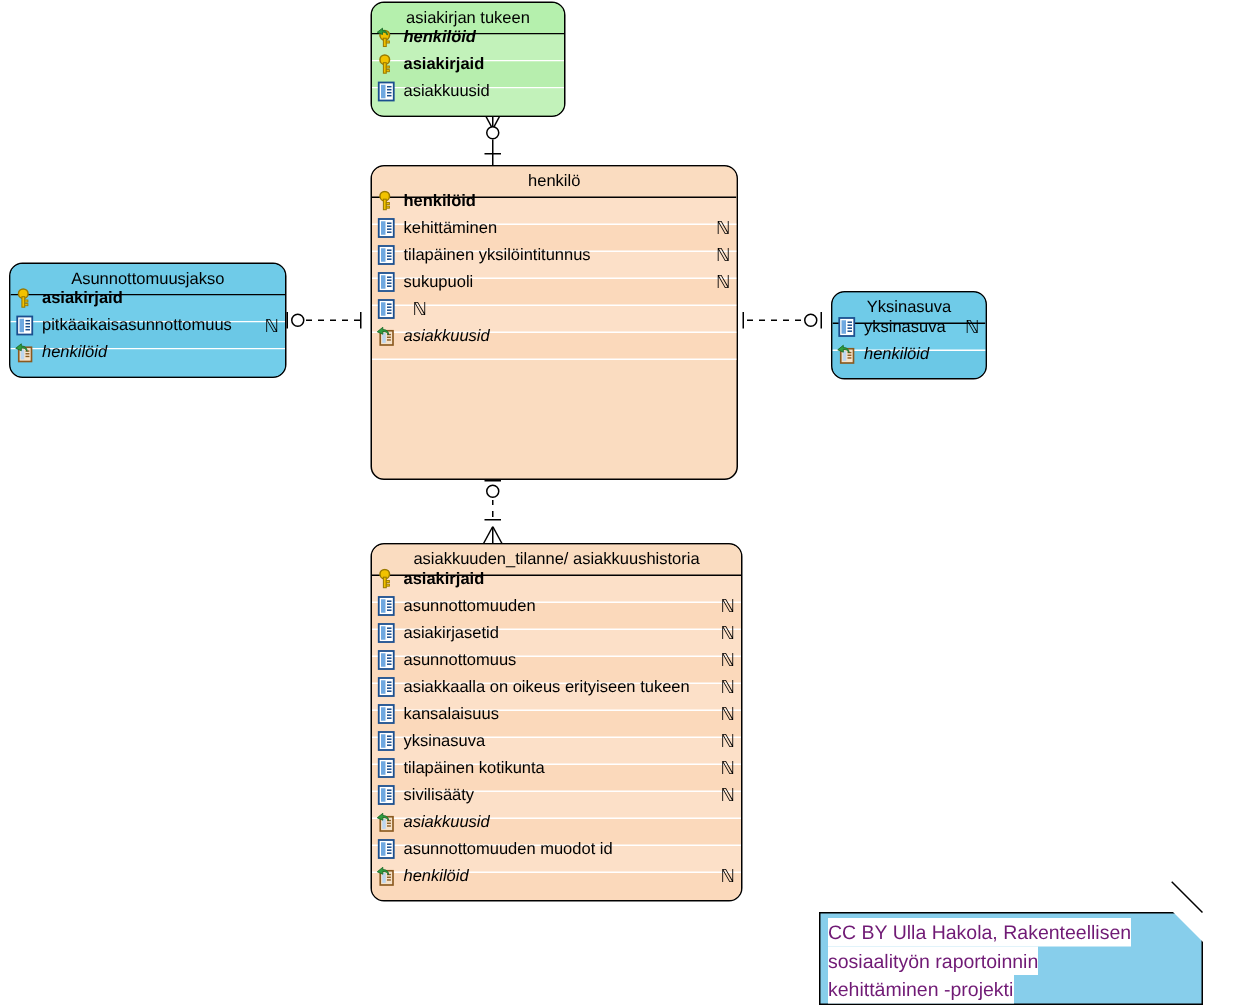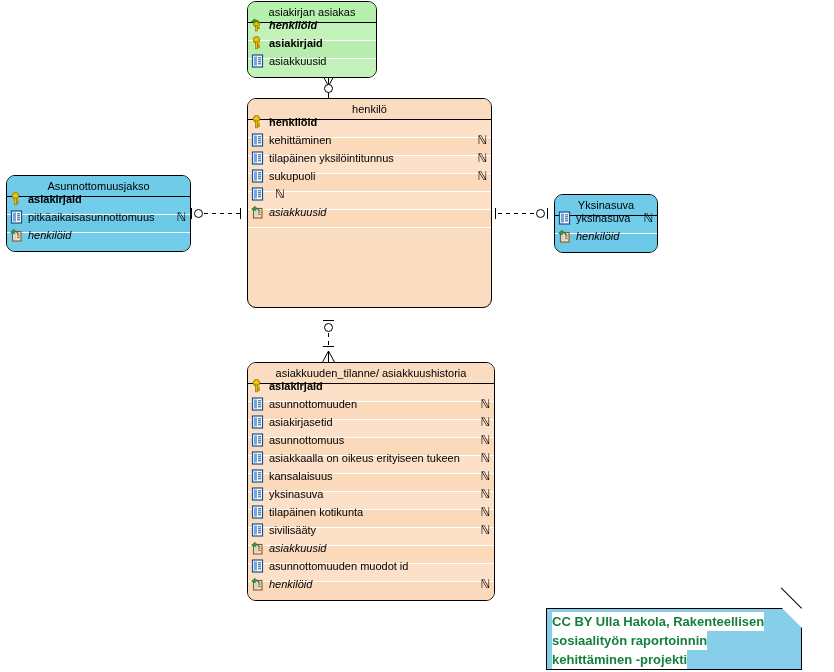--- a/index.html
+++ b/index.html
@@ -105,21 +105,21 @@
     position:absolute;top:-1px;right:-1px;width:0;height:0;
     border-left:20px solid transparent;border-top:20px solid #fff;
   }
   .note .notchline{
     position:absolute;top:-1px;right:-1px;width:29px;height:1px;background:#000;
     transform:rotate(45deg);transform-origin:100% 0;
   }
   .note .nline{
     display:block;
     font-size:13px;line-height:19px;
-    font-weight:bold;color:#15803d;
+    font-weight:normal;color:#701a75;
     background:#ffffff;
     width:fit-content;
     white-space:pre;
   }
 </style>
 </head>
 <body>
 
 <div class="canvas">
 
@@ -155,21 +155,21 @@
     <div class="dashv" style="left:328px;top:333px;height:14px;"></div>
     <div class="tickv" style="left:323px;top:346px;"></div>
     <svg class="crow" style="left:320px;top:351px;" width="17" height="12">
       <line x1="8.5" y1="0" x2="8.5" y2="12" stroke="#000" stroke-width="1"></line>
       <line x1="8.5" y1="0" x2="2" y2="12" stroke="#000" stroke-width="1"></line>
       <line x1="8.5" y1="0" x2="15" y2="12" stroke="#000" stroke-width="1"></line>
     </svg>
   </div>
 
   <div class="entity green" id="ent-asiakirjan_asiakas" style="left:247px;top:1px;width:130px;">
-    <div class="ehead">asiakirjan asiakas</div>
+    <div class="ehead">asiakirjan tukeen</div>
     <div class="ebody">
       <div class="row pk fk">
         <span class="ico">
           <svg width="13" height="14" viewBox="0 0 13 14">
             <circle cx="5.5" cy="5.5" r="3.2" fill="#f2c200" stroke="#9a7a00" stroke-width="1"></circle>
             <rect x="4.6" y="7.5" width="1.9" height="5.5" fill="#f2c200" stroke="#9a7a00" stroke-width="0.7"></rect>
             <rect x="6.5" y="9.3" width="2.1" height="1.4" fill="#f2c200" stroke="#9a7a00" stroke-width="0.6"></rect>
             <path d="M0.5 3.5 L4 0.8 L4 2.2 C6.6 2.2 7.4 4 7.2 5.4 C6.4 3.6 5.4 3.4 4 3.4 L4 5 Z" fill="#2f9e3f" stroke="#1d6b2a" stroke-width="0.6"></path>
           </svg>
         </span>
@@ -198,21 +198,21 @@
             <rect x="7" y="7.3" width="3" height="1" fill="#1b4f8f"></rect>
             <rect x="7" y="9.3" width="3" height="1" fill="#1b4f8f"></rect>
           </svg>
         </span>
         <span class="lbl">asiakkuusid</span>
         <span class="nmark hidden"></span>
       </div>
     </div>
   </div>
 
-  <div class="entity orange" id="ent-henkilo" style="left:247px;top:98px;width:245px;height:210px;">
+  <div class="entity orange" id="ent-henkilo" style="left:247px;top:110px;width:245px;height:210px;">
     <div class="ehead">henkilö</div>
     <div class="ebody">
       <div class="row pk">
         <span class="ico">
           <svg width="13" height="14" viewBox="0 0 13 14">
             <circle cx="5.5" cy="3.8" r="3.2" fill="#f2c200" stroke="#9a7a00" stroke-width="1"></circle>
             <rect x="4.6" y="5.8" width="1.9" height="7" fill="#f2c200" stroke="#9a7a00" stroke-width="0.7"></rect>
             <rect x="6.5" y="8" width="2.1" height="1.4" fill="#f2c200" stroke="#9a7a00" stroke-width="0.6"></rect>
             <rect x="6.5" y="10.4" width="2.1" height="1.4" fill="#f2c200" stroke="#9a7a00" stroke-width="0.6"></rect>
           </svg>

